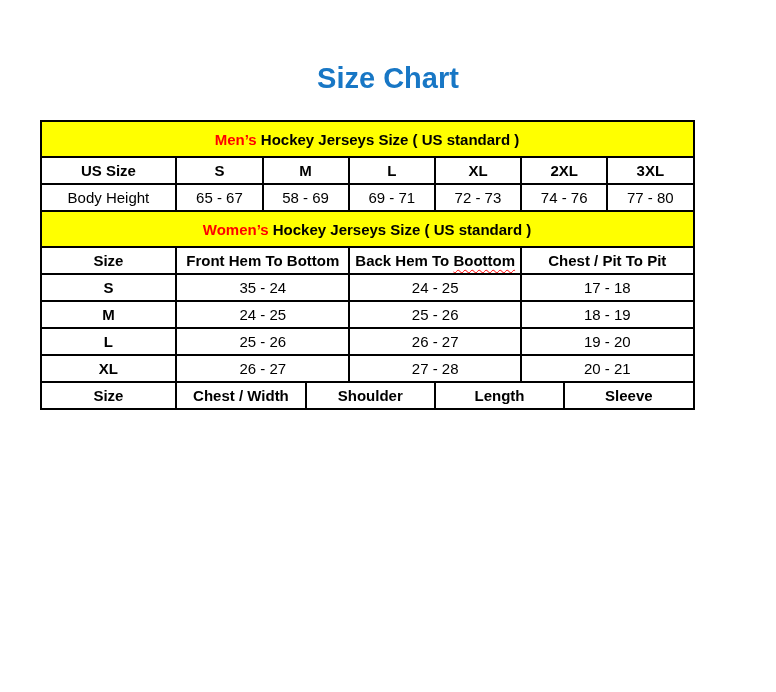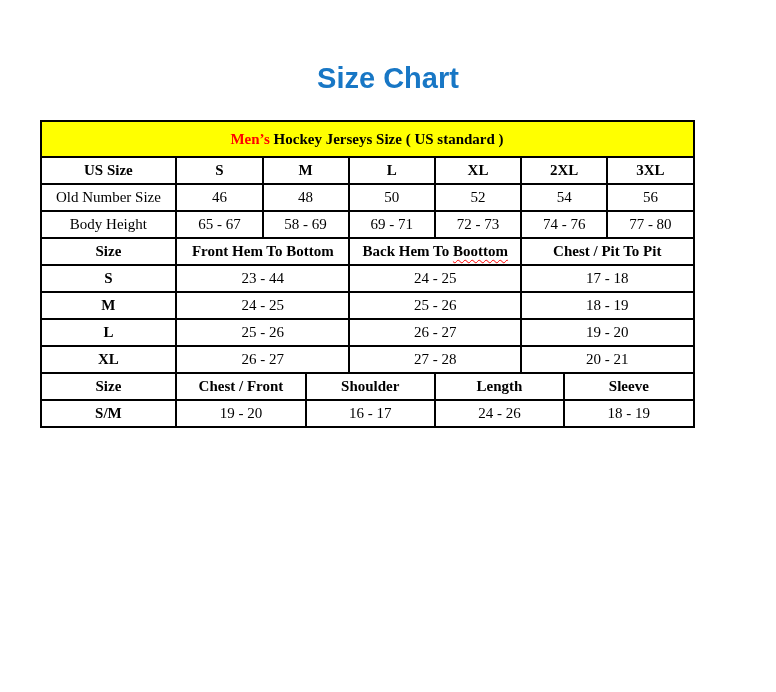--- a/index.html
+++ b/index.html
@@ -27,21 +27,21 @@
     letter-spacing: 0px;
   }
   .chart-wrap {
     width: 697px;
     margin: 18px auto 0 auto;
   }
   table.sizes {
     width: 655px;
     border-collapse: collapse;
     table-layout: fixed;
-    font-family: Liberation Serif, serif;
+    font-family: Liberation Sans, sans-serif;
   }
   table.sizes + table.sizes {
     margin-top: -2px; 
   }
   table.sizes td, table.sizes th {
     border: 2px solid #000000;
     text-align: center;
     vertical-align: middle;
     font-size: 15px;
     padding: 0 2px;
@@ -101,57 +101,51 @@
         <tr class="hdr">
           <th>US Size</th>
           <th>S</th>
           <th>M</th>
           <th>L</th>
           <th>XL</th>
           <th>2XL</th>
           <th>3XL</th>
         </tr>
         <tr class="datarow">
-          <td class="rowlabel">Old Number Size</td>
-          <td>46</td>
-          <td>48</td>
-          <td>50</td>
-          <td>52</td>
-          <td>54</td>
-          <td>56</td>
-        </tr>
-        <tr class="datarow">
           <td class="rowlabel">Body Height</td>
           <td>65 - 67</td>
           <td>58 - 69</td>
           <td>69 - 71</td>
           <td>72 - 73</td>
           <td>74 - 76</td>
           <td>77 - 80</td>
         </tr>
       </tbody>
     </table>
 
     <table class="sizes">
       <colgroup>
         <col class="c-label">
           <col class="c-w2">
           <col class="c-w3">
           <col class="c-w4">
       </colgroup>
       <tbody>
+        <tr>
+          <td colspan="4" class="band"><span class="accent">Women’s</span><span> Hockey Jerseys Size ( US standard )</span></td>
+        </tr>
         <tr class="hdr">
           <th>Size</th>
           <th>Front Hem To Bottom</th>
           <th><span>Back Hem To </span><span class="misspell">Boottom</span></th>
           <th>Chest / Pit To Pit</th>
         </tr>
         <tr class="datarow">
           <th class="rowlabel-bold">S</th>
-          <td>23 - 44</td>
+          <td>35 - 24</td>
           <td>24 - 25</td>
           <td>17 - 18</td>
         </tr>
         <tr class="datarow">
           <th class="rowlabel-bold">M</th>
           <td>24 - 25</td>
           <td>25 - 26</td>
           <td>18 - 19</td>
         </tr>
         <tr class="datarow">
@@ -173,29 +167,22 @@
       <colgroup>
         <col class="c-label">
           <col class="c-y">
           <col class="c-y">
           <col class="c-y">
           <col class="c-y">
       </colgroup>
       <tbody>
         <tr class="hdr">
           <th>Size</th>
-          <th>Chest / Front</th>
+          <th>Chest / Width</th>
           <th>Shoulder</th>
           <th>Length</th>
           <th>Sleeve</th>
-        </tr>
-        <tr class="datarow">
-          <th class="rowlabel-bold">S/M</th>
-          <td>19 - 20</td>
-          <td>16 - 17</td>
-          <td>24 - 26</td>
-          <td>18 - 19</td>
         </tr>
       </tbody>
     </table>
 
   </div>
 </div>
 
 </body></html>

